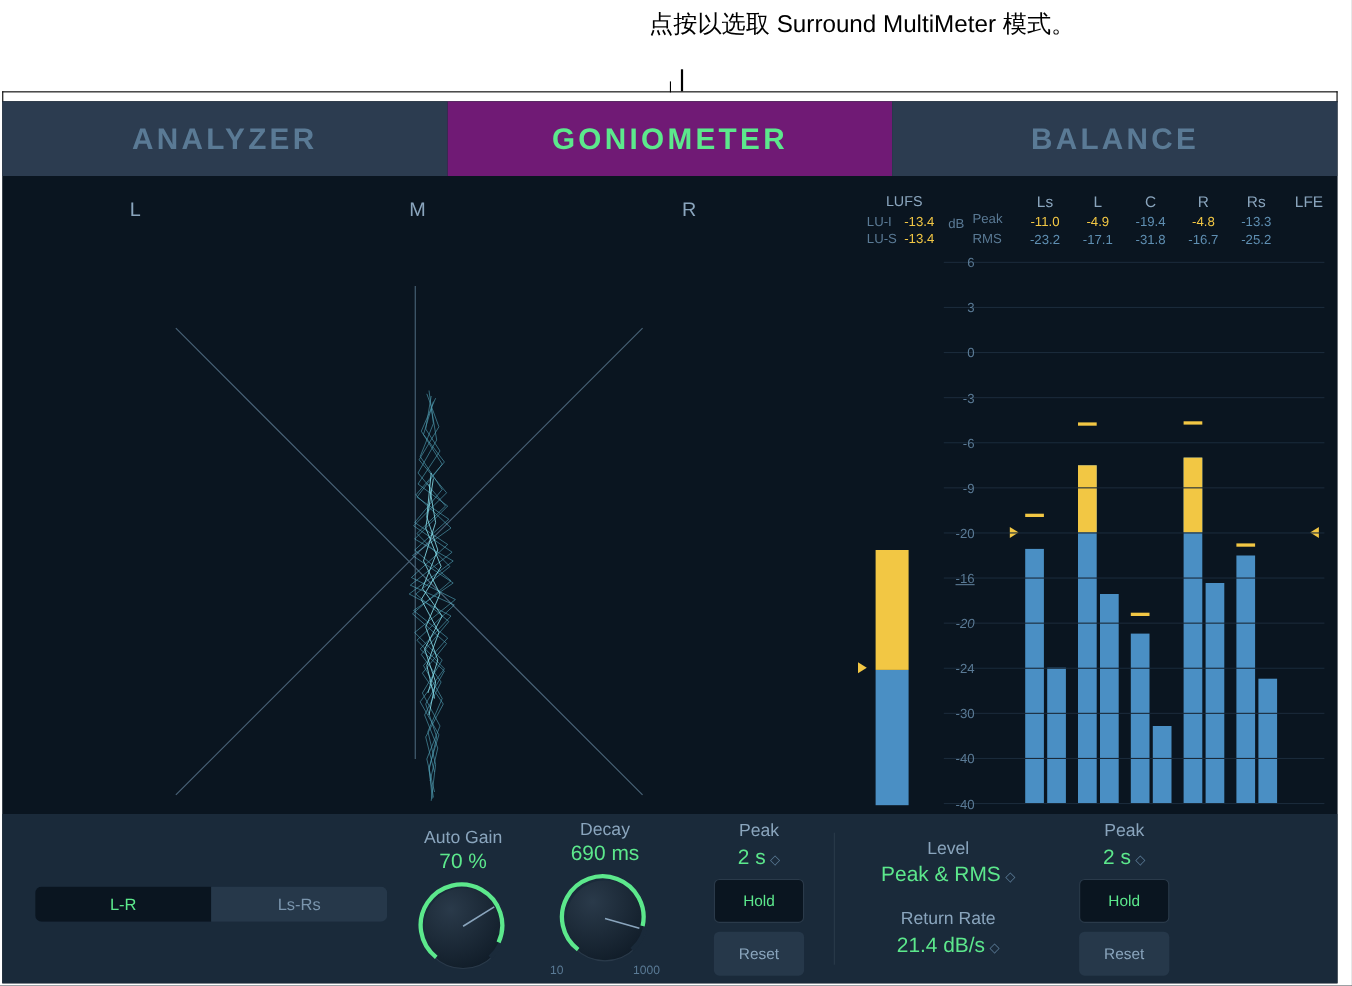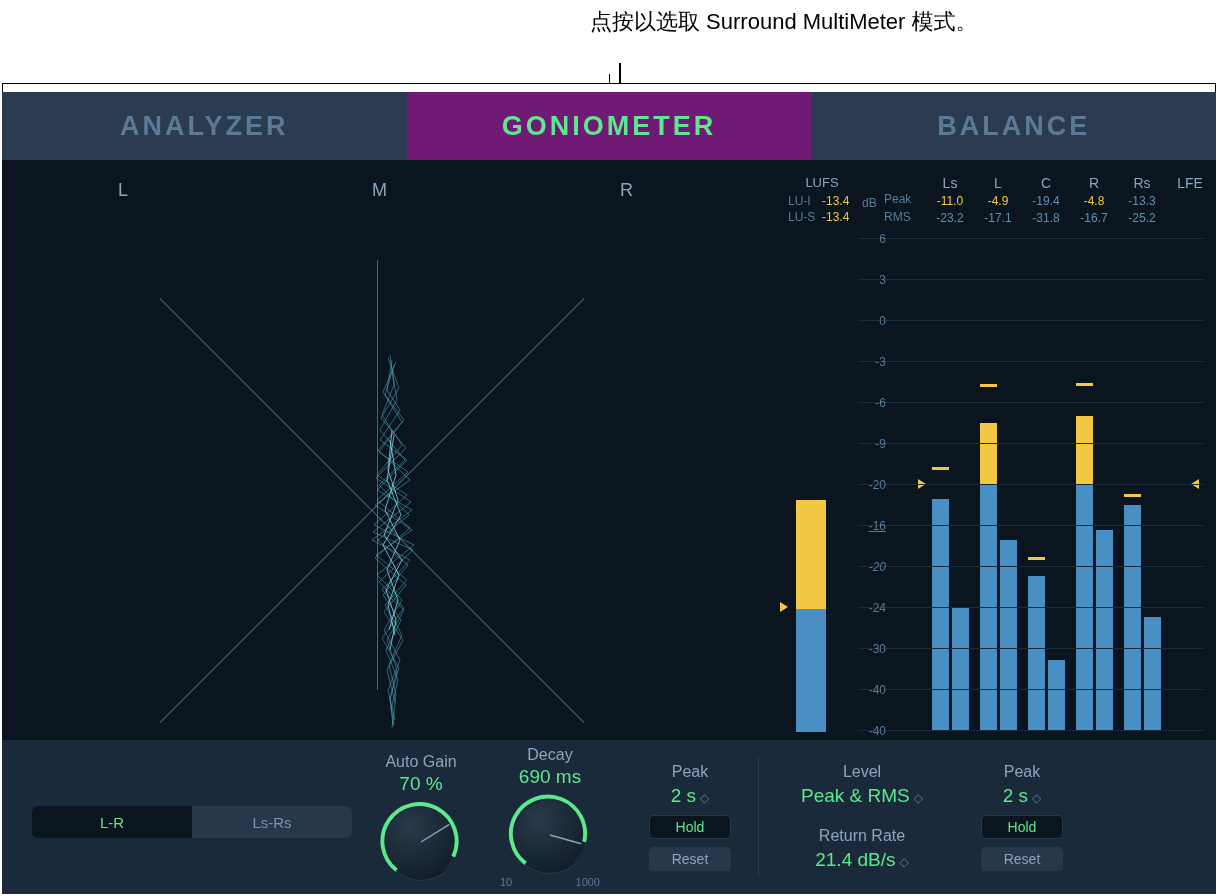--- a/index.html
+++ b/index.html
@@ -62,21 +62,21 @@
 .seg.active { background:#0a1520; color:#5ce88c; }
 .seg.inactive { background:#26384a; color:#7a95ad; }
 .knob-block { text-align:center; margin-left:20px; }
 .knob-value { color:#5ce88c; font-size:19px; margin-top:2px; }
 .knob { width:78px; height:78px; border-radius:50%; background:radial-gradient(circle at 35% 30%, #2a3a4a, #0a1520); margin:8px auto 0; position:relative; border:1px solid #2a3a4a; }
 .knob-arc { position:absolute; inset:-4px; }
 .knob-ticks { font-size:11px; color:#5a7a95; display:flex; justify-content:space-between; width:100px; margin:2px auto 0; }
 .param-block { text-align:center; margin-left:25px; min-width:100px; }
 .param-value { color:#5ce88c; font-size:19px; margin-top:4px; }
 .param-value .chev { font-size:12px; color:#5a7a95; margin-left:4px; }
-.btn { display:block; width:82px; height:24px; border-radius:5px; margin:8px auto 0; font-size:14px; display:flex; align-items:center; justify-content:center; cursor:pointer; }
+.btn { display:block; width:82px; height:40px; border-radius:5px; margin:8px auto 0; font-size:14px; display:flex; align-items:center; justify-content:center; cursor:pointer; }
 .btn.hold { background:#0a1520; color:#5ce88c; border:1px solid #2a3a4a; }
 .btn.reset { background:#26384a; color:#8aa5bd; }
 .divider { width:1px; height:120px; background:#2a3a4a; margin:0 18px; }
 .level-block { text-align:center; min-width:170px; }
 </style>
 </head>
 <body>
 
 <div class="annotation">点按以选取 Surround MultiMeter 模式。</div>
 <div class="callout-line"></div>

